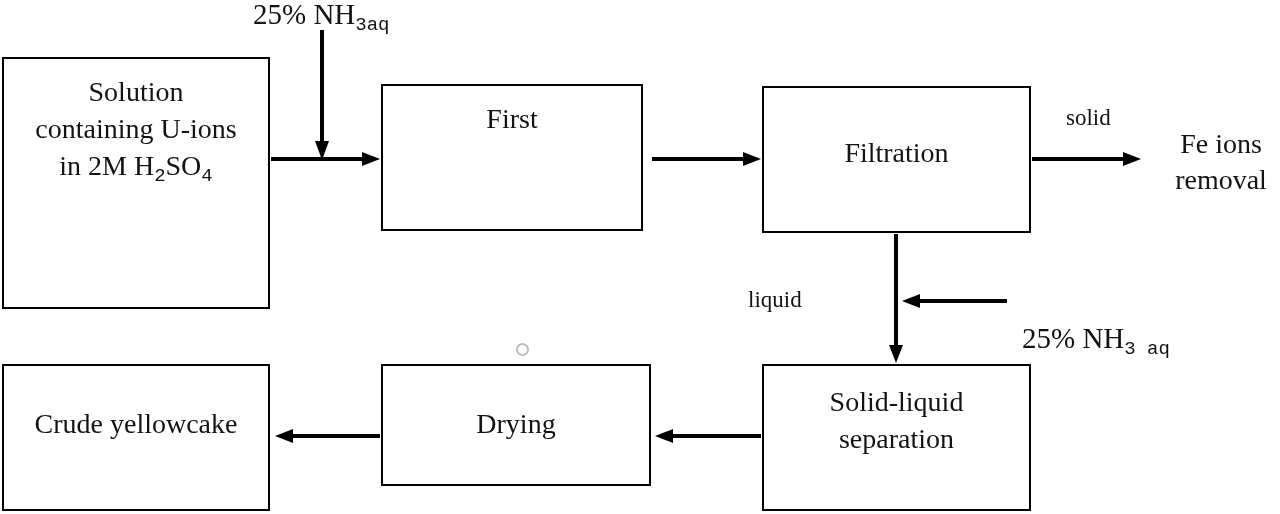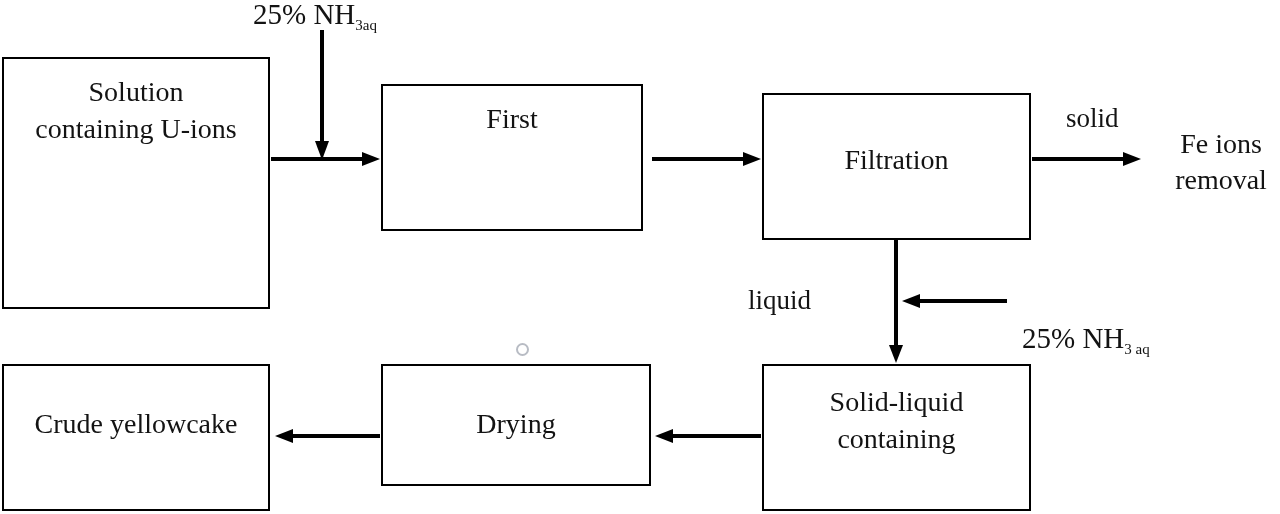--- a/index.html
+++ b/index.html
@@ -28,27 +28,28 @@
     position: absolute;
     box-sizing: border-box;
     background: #ffffff;
     border: 2px solid #000000;
     text-align: center;
     font-size: 28px;
     line-height: 37px;
   }
   .lbl {
     position: absolute;
-    font-size: 27px;
+    font-size: 23px;
     line-height: 32px;
     white-space: nowrap;
   }
   .sb {
-    font-size: 15px;
+    font-size: 19px;
     vertical-align: -6px;
+    font-family: Liberation Mono, monospace;
   }
   .fe-label {
     position: absolute;
     left: 1160px;
     top: 126px;
     width: 122px;
     text-align: center;
     font-size: 28px;
     line-height: 36px;
   }
@@ -58,21 +59,21 @@
     top: 343px;
     width: 9px;
     height: 9px;
     border: 2px solid #b8bcc4;
     border-radius: 50%;
     background: transparent;
   }
   
   .box-solution        { left: 2px;   top: 57px;  width: 268px; height: 252px; padding-top: 14px; }
   .box-first           { left: 381px; top: 84px;  width: 262px; height: 147px; padding-top: 14px; }
-  .box-filtration      { left: 762px; top: 86px;  width: 269px; height: 147px; padding-top: 46px; margin-top: 7px; }
+  .box-filtration      { left: 762px; top: 86px;  width: 269px; height: 147px; padding-top: 46px; }
   .box-crude           { left: 2px;   top: 364px; width: 268px; height: 147px; padding-top: 39px; }
   .box-drying          { left: 381px; top: 364px; width: 270px; height: 122px; padding-top: 39px; text-align: center; }
   .box-separation      { left: 762px; top: 364px; width: 269px; height: 147px; padding-top: 17px; }
 </style>
 </head>
 <body>
 
 <div class="stage">
 
   <svg class="arrow-layer" viewBox="0 0 1280 514" xmlns="http://www.w3.org/2000/svg">
@@ -114,41 +115,42 @@
 
     <g>
       <line x1="380" y1="436" x2="291" y2="436" stroke="#000" stroke-width="4"></line>
       <polygon points="275,436 293,429 293,443" fill="#000"></polygon>
     </g>
   </svg>
 
   <div class="node box-solution">
     <div>Solution</div>
     <div>containing U-ions</div>
+    <div><span>in 2M H</span><span class="sb">2</span><span>SO</span><span class="sb">4</span></div>
   </div>
 
   <div class="node box-first">
     <div>First</div>
   </div>
 
   <div class="node box-filtration">
     <div>Filtration</div>
   </div>
 
   <div class="node box-crude">
     <div>Crude yellowcake</div>
   </div>
 
   <div class="node box-drying">
     <div>Drying</div>
   </div>
 
   <div class="node box-separation">
     <div>Solid-liquid</div>
-    <div>containing</div>
+    <div>separation</div>
   </div>
 
   <div class="lbl" style="left:253px; top:-2px; font-size:29px;"><span>25% NH</span><span class="sb">3aq</span></div>
 
   <div class="lbl" style="left:1066px; top:102px;">solid</div>
 
   <div class="fe-label">
     <div>Fe ions</div>
     <div>removal</div>
   </div>

